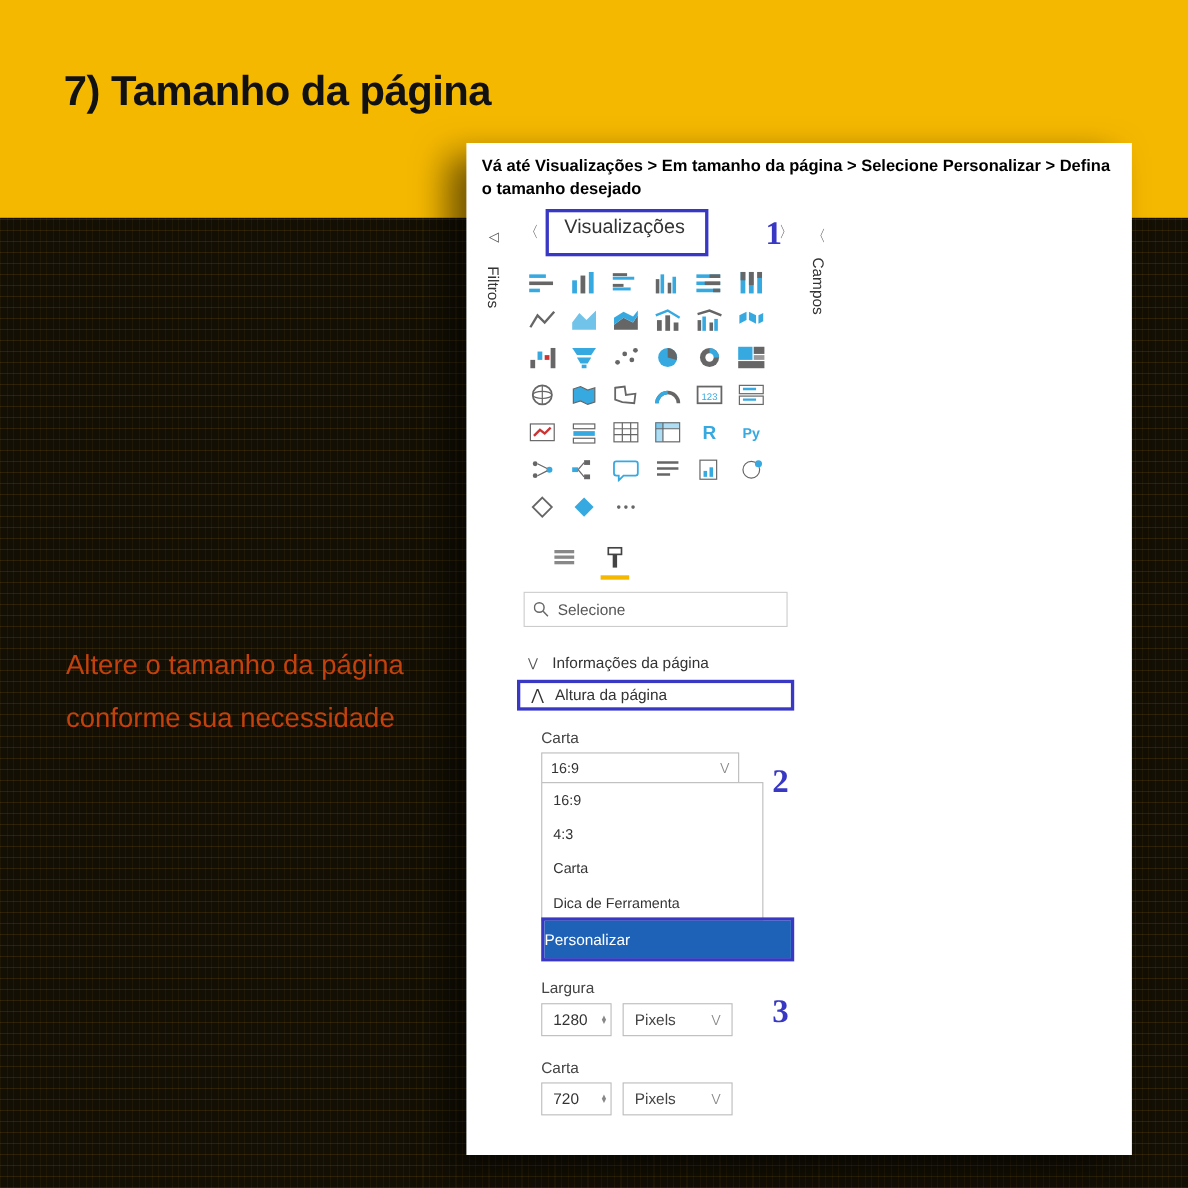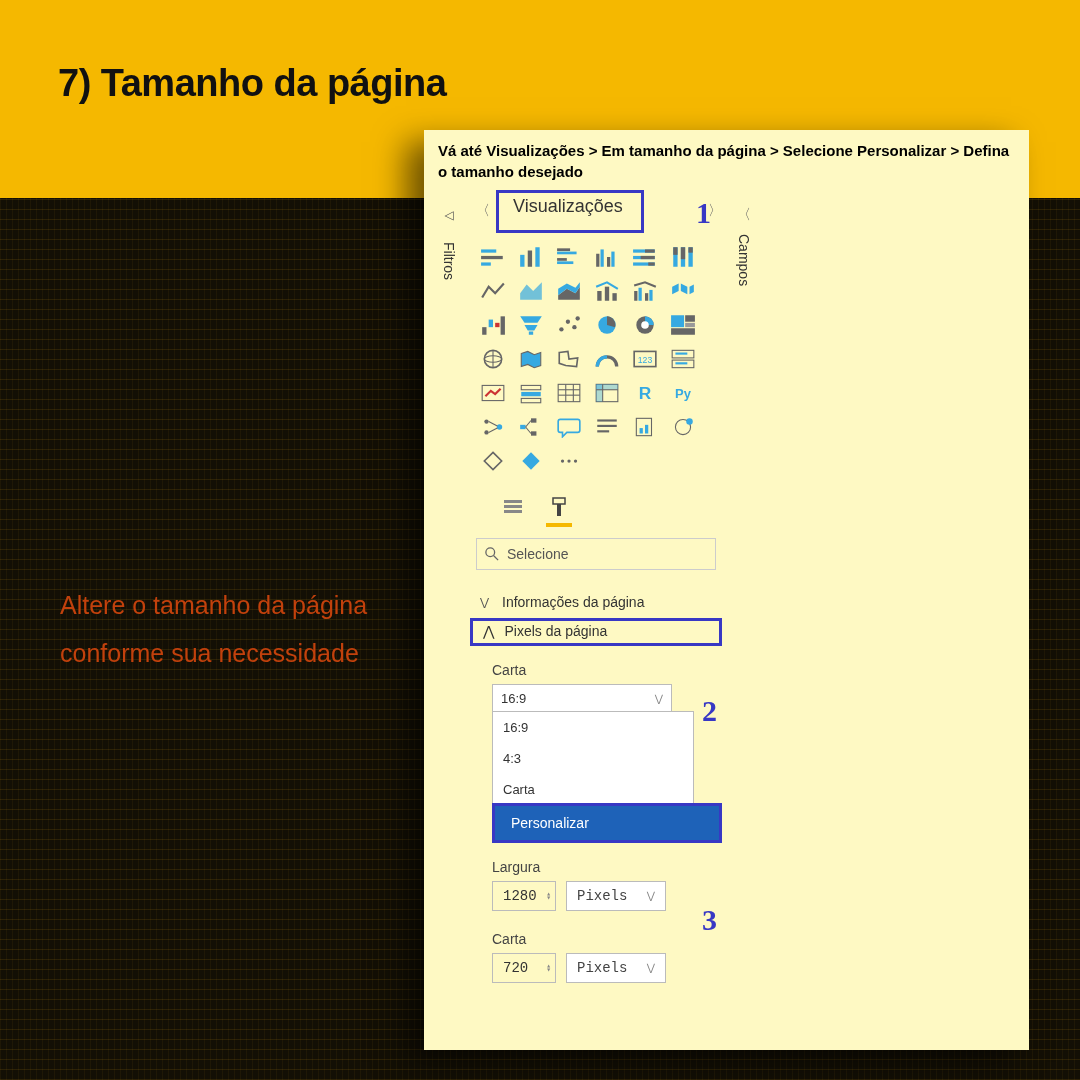--- a/index.html
+++ b/index.html
@@ -48,21 +48,21 @@
     font-size: 25px;
     line-height: 1.9;
     font-weight: 300;
   }
   .panel {
     position: absolute;
     top: 130px;
     left: 424px;
     width: 605px;
     height: 920px;
-    background: #fef9c3;
+    background: #ffffff;
     box-shadow: -18px 12px 30px rgba(0,0,0,0.55);
     padding: 10px 14px 0 14px;
   }
   .instr {
     font-size: 15px;
     font-weight: 700;
     color: #000;
     line-height: 1.4;
     margin-bottom: 12px;
   }
@@ -204,24 +204,24 @@
     white-space:nowrap;
     overflow:hidden;
   }
   .highlight3 {
     border:3px solid #3838c4;
     margin-top:-3px;
   }
   .highlight3 .opt-sel {
     background:#1e62b8;
     color:#fff;
-    padding:9px 16px;
+    padding:9px 0;
     font-size:14px;
   }
-  .dim-row { display:flex; gap:10px; align-items:center; margin-top:6px;font-family:Liberation Mono, monospace;}
+  .dim-row { display:flex; gap:10px; align-items:center; margin-top:6px;}
   .num-input {
     width:64px; height:30px;
     border:1px solid #bbb;
     display:flex; align-items:center; justify-content:space-between;
     padding:0 4px 0 10px;
     font-size:14px;
   }
   .spinner { display:flex; flex-direction:column; line-height:0.55; font-size:8px; color:#888;}
   .unit-select {
     width:100px; height:30px;
@@ -571,34 +571,35 @@
       </div>
 
       <div class="accordion">
         <div class="acc-row">
           <span class="chev">⋁</span>
           <span>Informações da página</span>
         </div>
 
         <div class="highlight2">
           <span class="chev">⋀</span>
-          <span>Pixels da página</span>
+          <span>Altura da página</span>
         </div>
         <span class="callout" style="top:500px; left:232px;">2</span>
 
         <div class="field-group">
           <div class="field-label">Carta</div>
           <div class="select-box">
             <span>16:9</span>
             <span style="font-size:10px;color:#888">⋁</span>
           </div>
           <div class="dropdown-list">
             <div class="opt">16:9</div>
             <div class="opt">4:3</div>
             <div class="opt">Carta</div>
+            <div class="opt">Dica de Ferramenta</div>
           </div>
           <div class="highlight3">
             <div class="opt-sel">Personalizar</div>
           </div>
           <span class="callout" style="top:709px; left:232px;">3</span>
         </div>
 
         <div class="field-group">
           <div class="field-label">Largura</div>
           <div class="dim-row">

